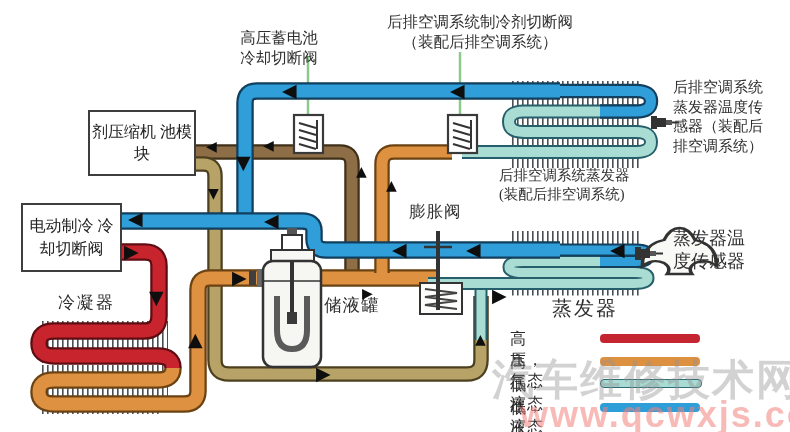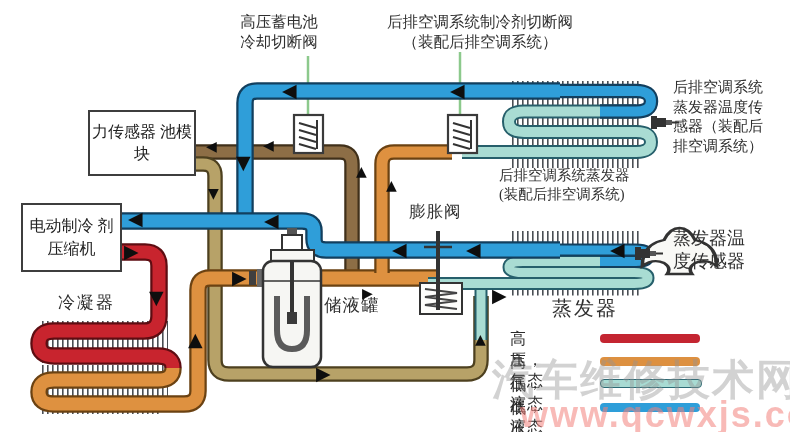--- a/index.html
+++ b/index.html
@@ -137,29 +137,29 @@
     </g>
     <g>
       <rect x="635" y="247" width="6" height="13" fill="#333"></rect>
       <rect x="641" y="249" width="9" height="9" fill="#333"></rect>
       <rect x="650" y="251" width="6" height="5" fill="#555"></rect>
       <path d="M656 253.5 H663" stroke="#333" stroke-width="2"></path>
     </g>
   </svg>
 
   <div class="box" style="left:88px;top:110px;width:104px;height:62px;">
-    <span>力传感器
+    <span>剂压缩机
 池模块</span>
   </div>
   <div class="box" style="left:21px;top:203px;width:97px;height:65px;">
     <span>电动制冷
-剂压缩机</span>
+冷却切断阀</span>
   </div>
 
-  <div class="lb center" style="left:205px;top:12px;width:148px;font-size:15.5px;">高压蓄电池
+  <div class="lb center" style="left:205px;top:28px;width:148px;font-size:15.5px;">高压蓄电池
 冷却切断阀</div>
   <div class="lb center" style="left:355px;top:12px;width:250px;font-size:15.5px;">后排空调系统制冷剂切断阀
 （装配后排空调系统）</div>
   <div class="lb" style="left:58px;top:292px;font-size:17px;letter-spacing:2px;text-align:center;">冷凝器</div>
   <div class="lb" style="left:324px;top:294px;font-size:17.5px;letter-spacing:1px;z-index:5;">储液罐</div>
   <div class="lb" style="left:409px;top:201px;font-size:16.5px;letter-spacing:1px;z-index:5;">膨胀阀</div>
   <div class="lb" style="left:552px;top:295px;font-size:20px;letter-spacing:2px;">蒸发器</div>
   <div class="lb" style="left:499px;top:166px;width:170px;font-size:14.5px;z-index:5;">后排空调系统蒸发器
 (装配后排空调系统)</div>
   <div class="lb" style="left:673px;top:78px;width:115px;font-size:15px;">后排空调系统

